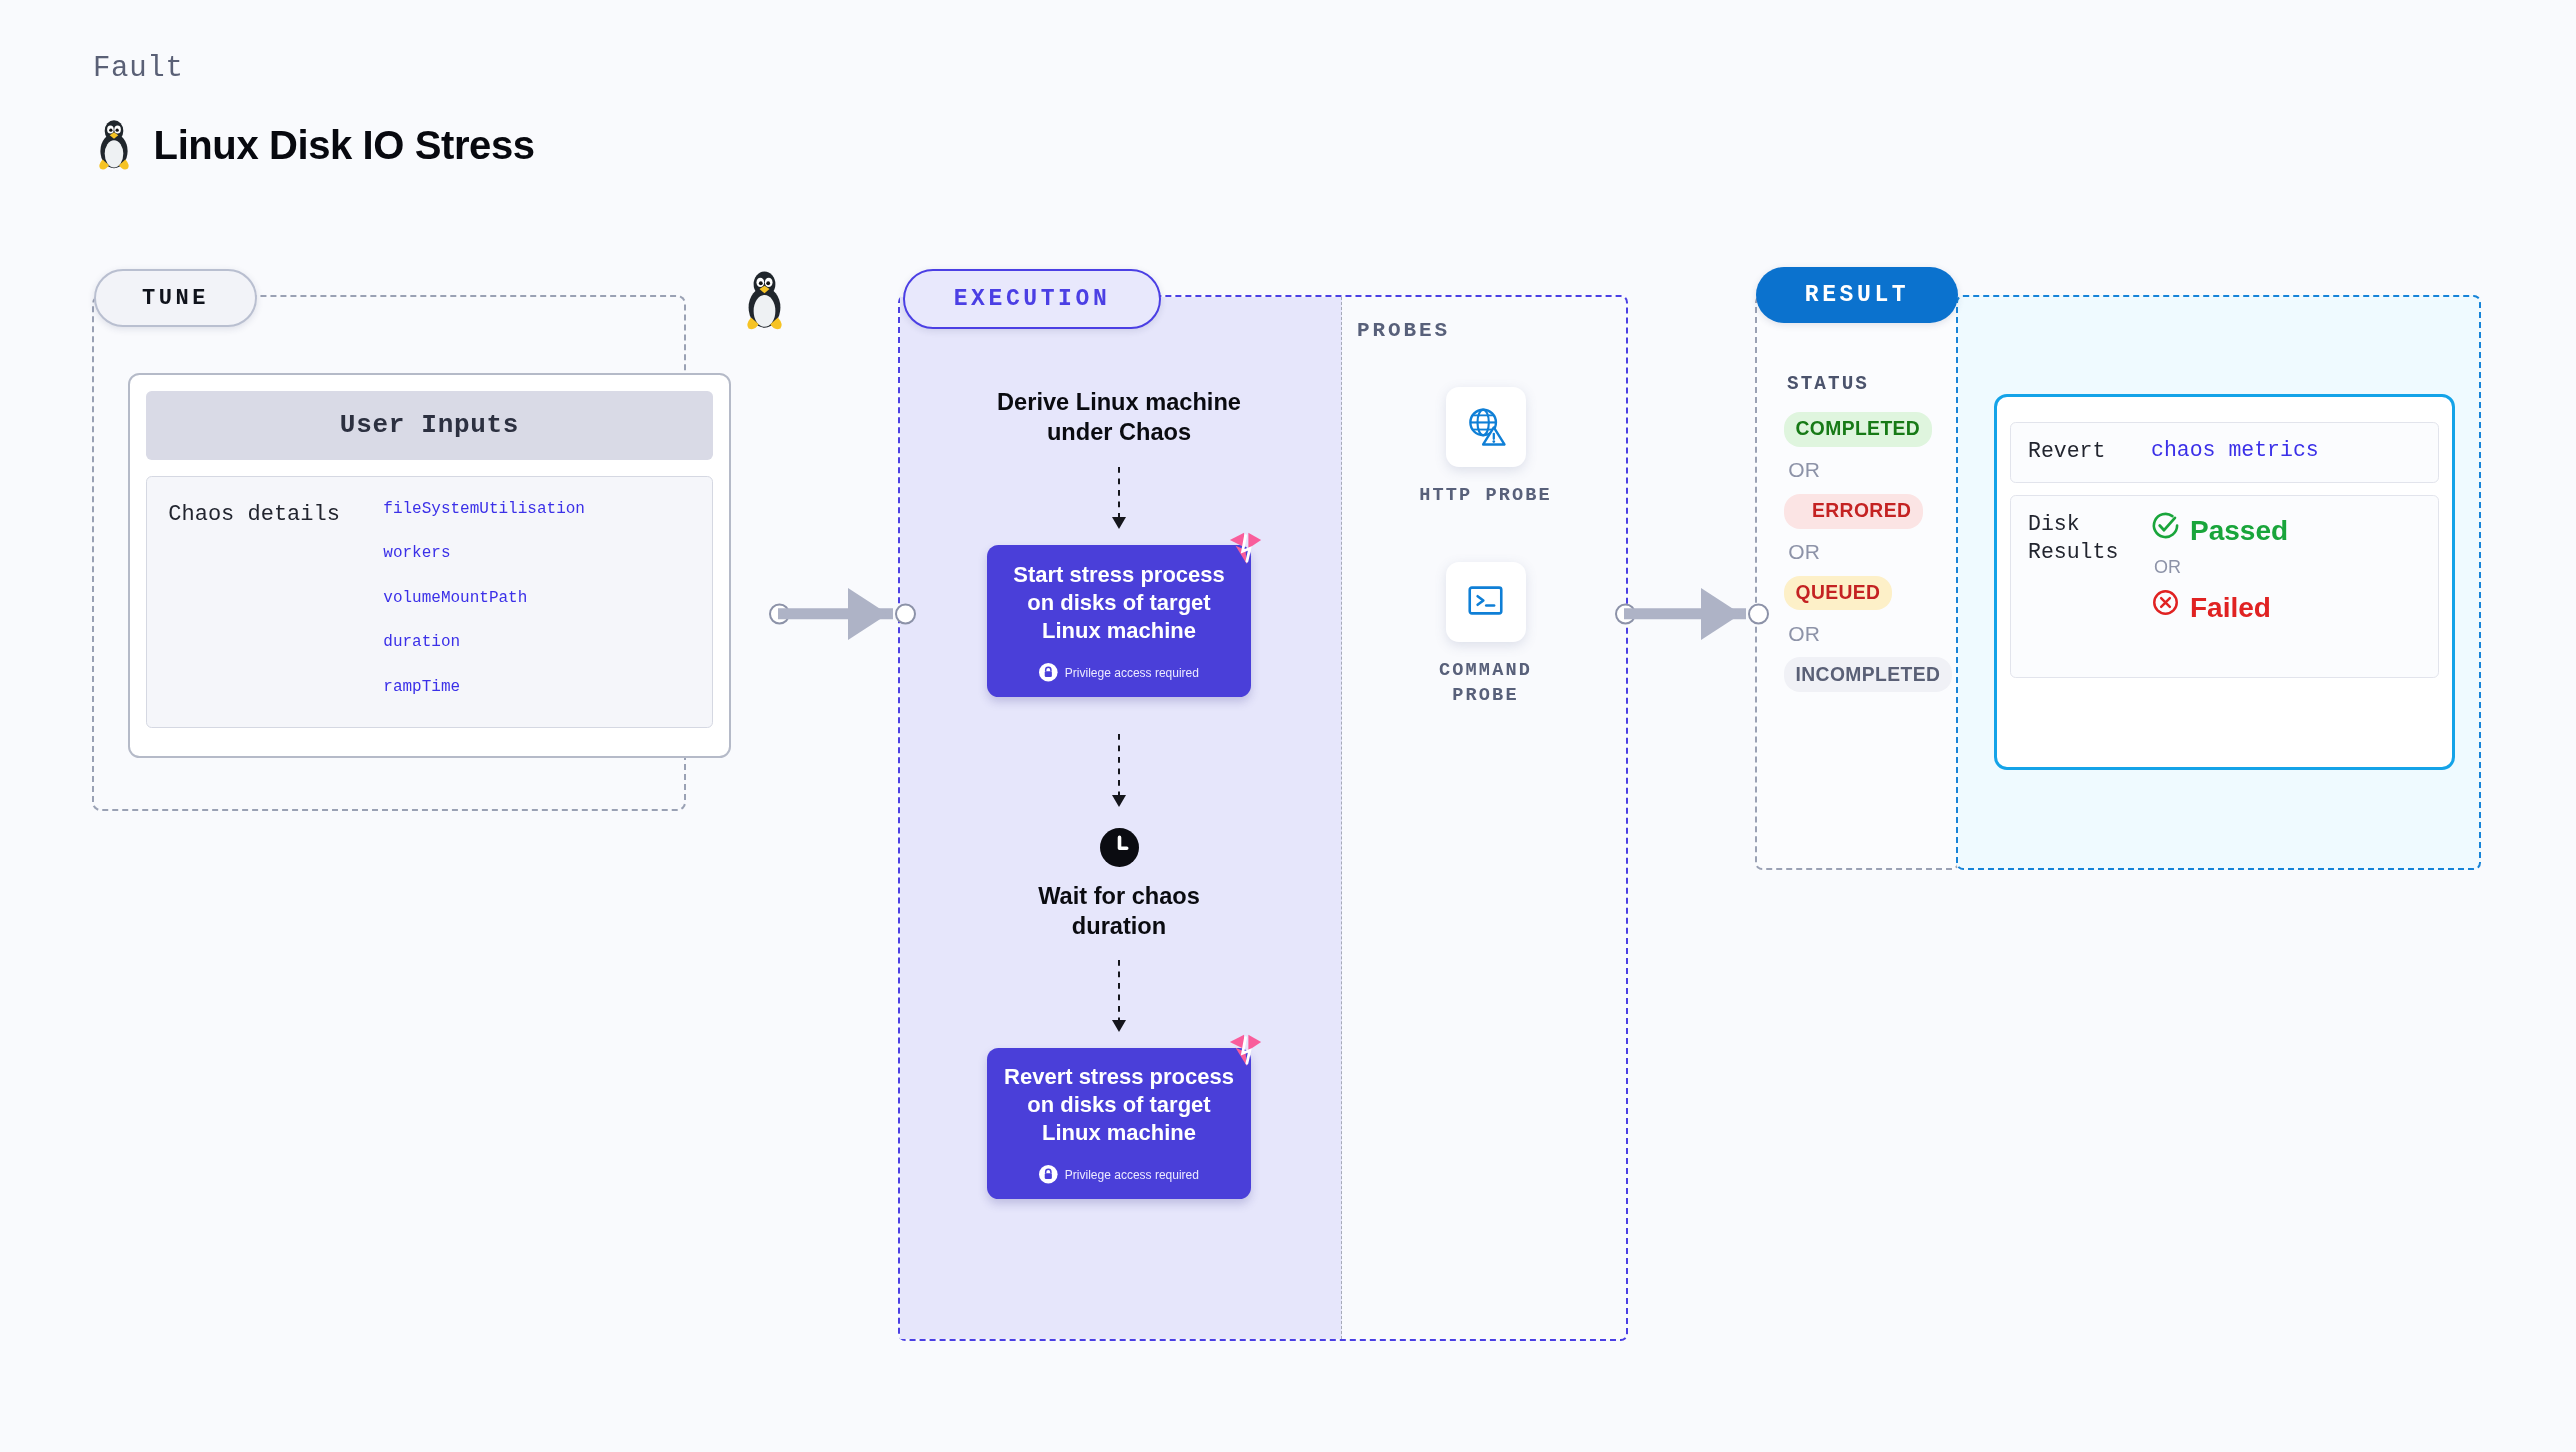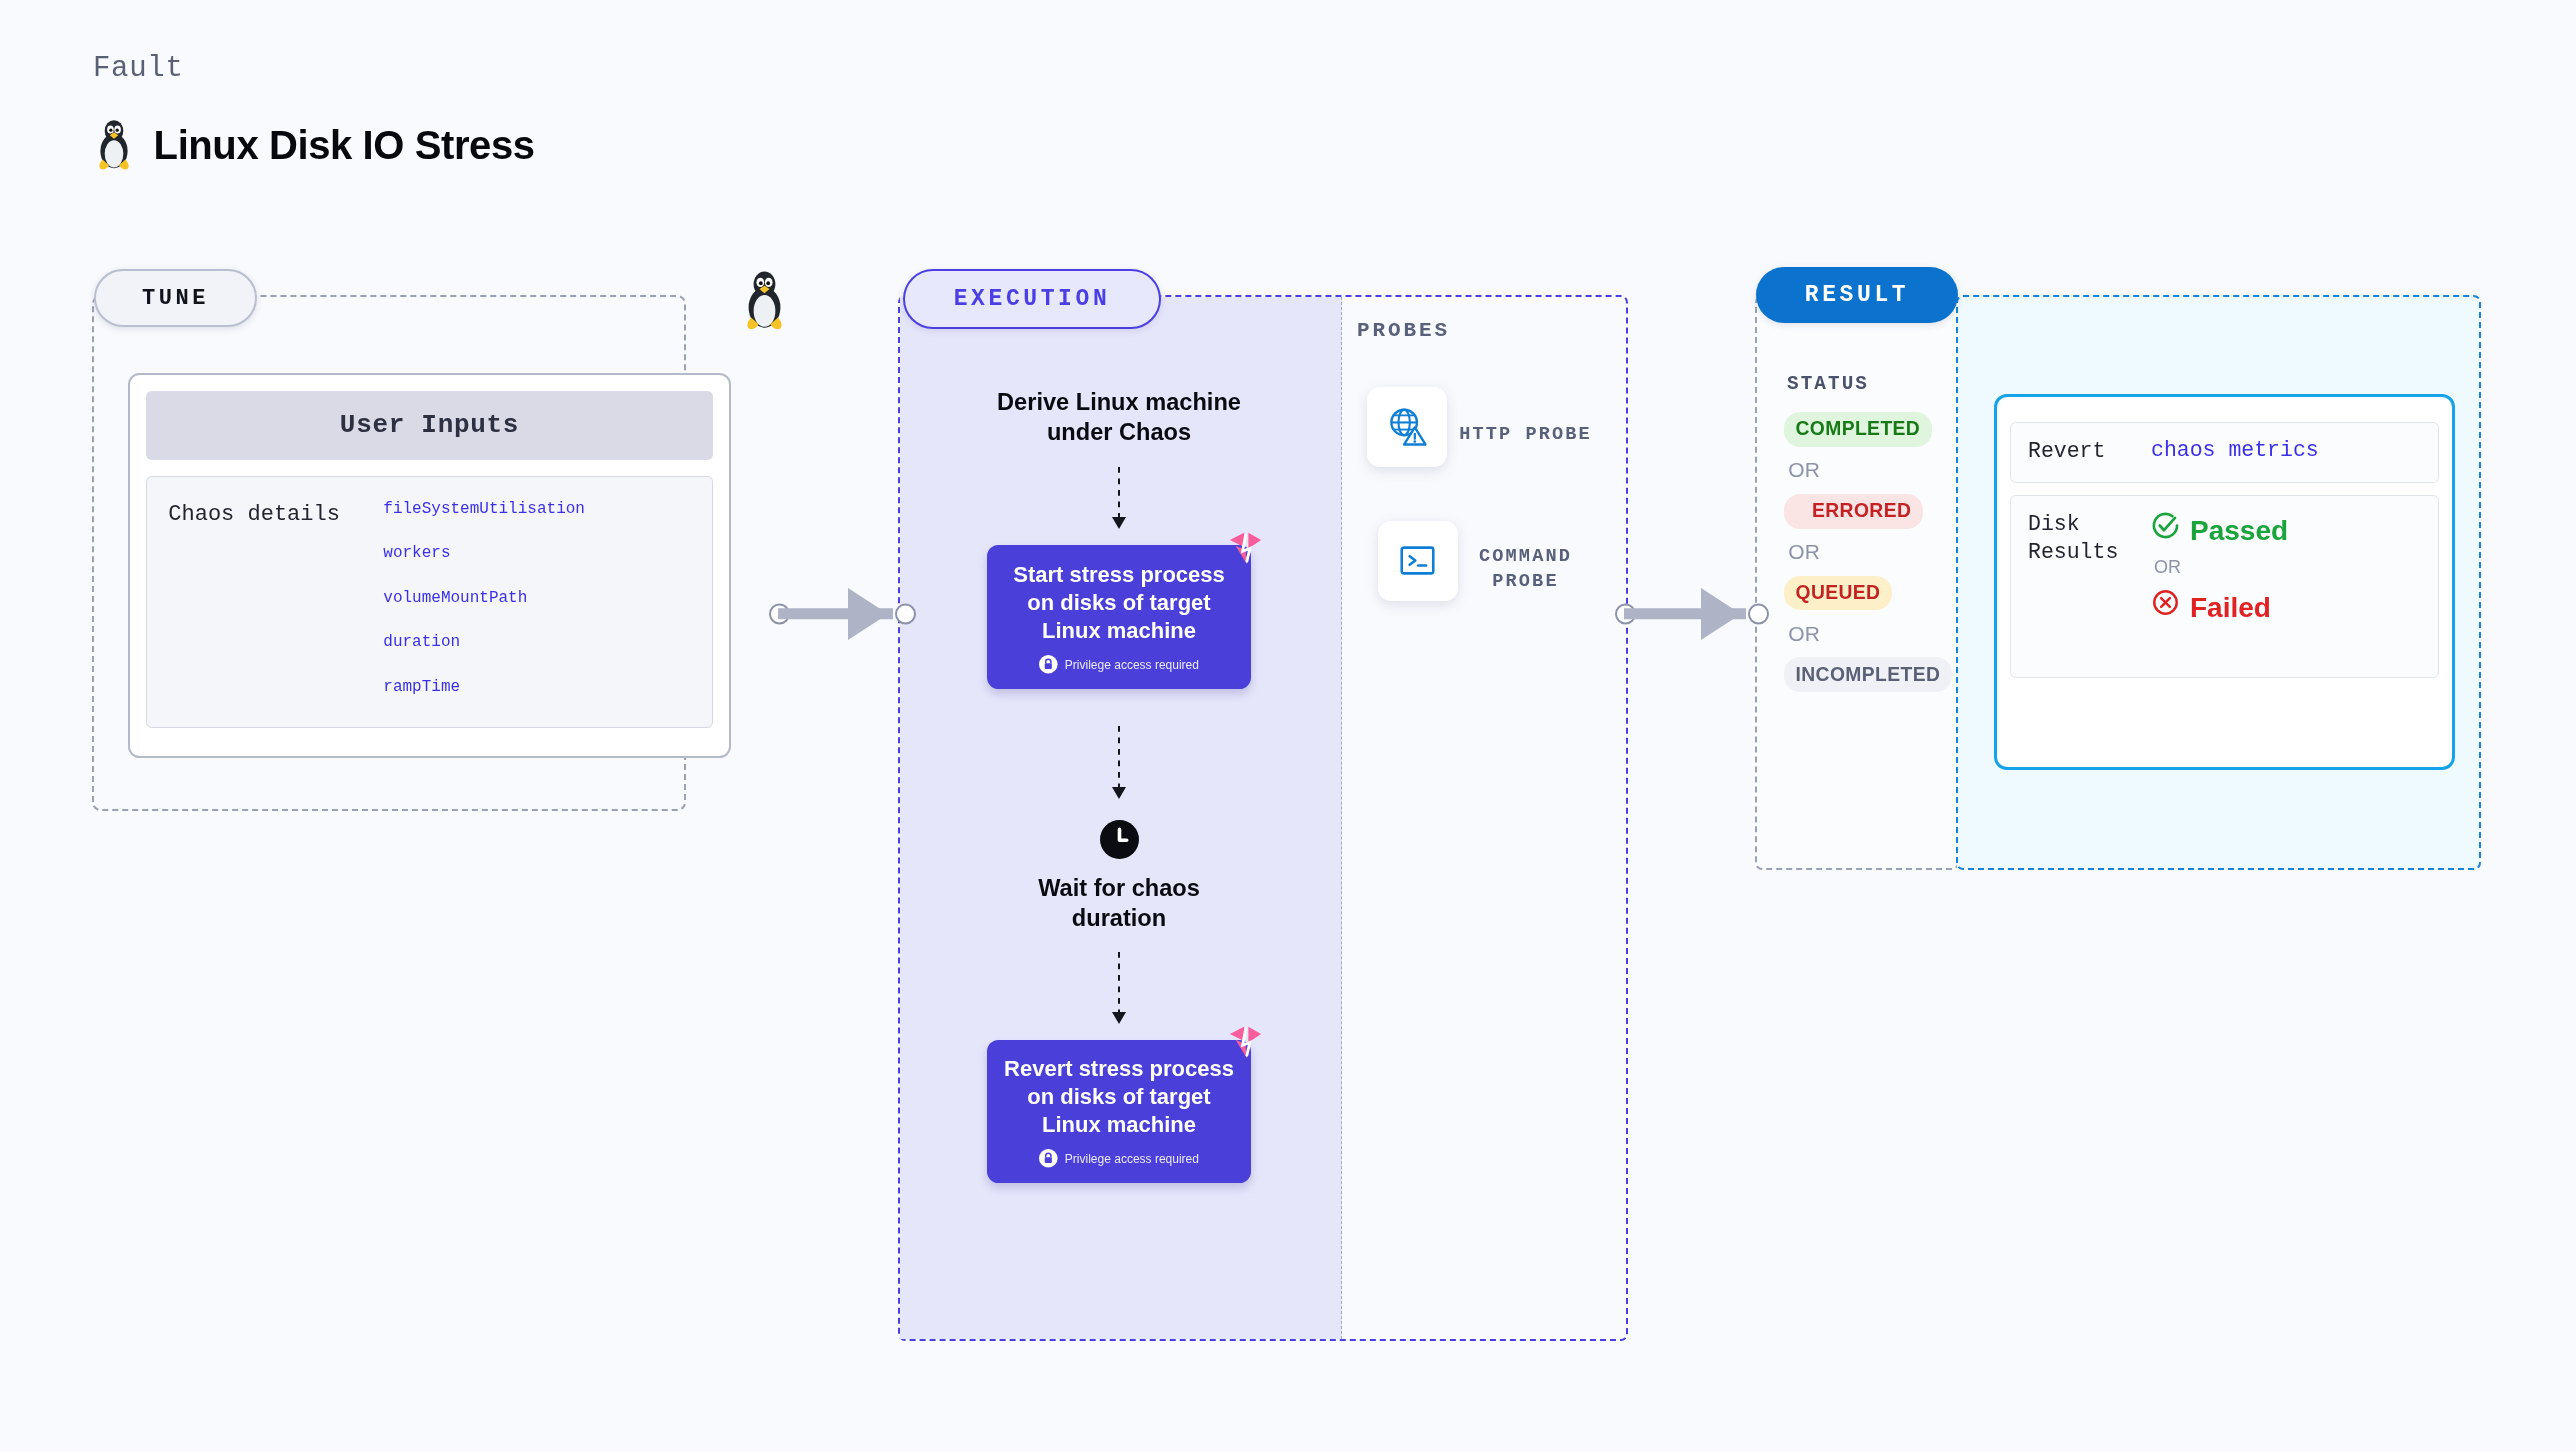--- a/index.html
+++ b/index.html
@@ -161,37 +161,37 @@
     border-radius: 11.5px;
     padding: 15.8px 15.8px 13px 15.8px;
     box-sizing: border-box;
     box-shadow: 0 5px 10px rgba(55,50,140,.22);
   }
   .action-box-text {
     color: #ffffff; font-size: 22px; font-weight: bold;
     text-align: center; line-height: 1.27;
   }
   .priv-row {
-    margin-top: 10px;
+    margin-top: 18px;
     display: flex; align-items: center; justify-content: center; gap: 7.2px;
   }
   .priv-text { color: #eceaff; font-size: 12px; }
   .harness-badge {
     position: absolute; right: -13px; top: -15.8px;
     width: 37px; height: 37px;
   }
   .clock-icon { width: 39px; height: 39px; }
 
   
   #probes-col {
     position: absolute; left: 1342px; top: 387px;
     width: 287px;
     display: flex; flex-direction: column; align-items: center;
   }
-  .probe-item { display: flex; flex-direction: row; align-items: center; }
+  .probe-item { display: flex; flex-direction: column; align-items: center; }
   .probe-tile {
     width: 80px; height: 80px;
     background: #ffffff;
     border-radius: 13px;
     display: flex; align-items: center; justify-content: center;
     box-shadow: 0 3.6px 11.5px rgba(90,100,140,.17);
   }
   .probe-label {
     margin-top: 15.8px;
     font-family: "Liberation Mono", monospace;

